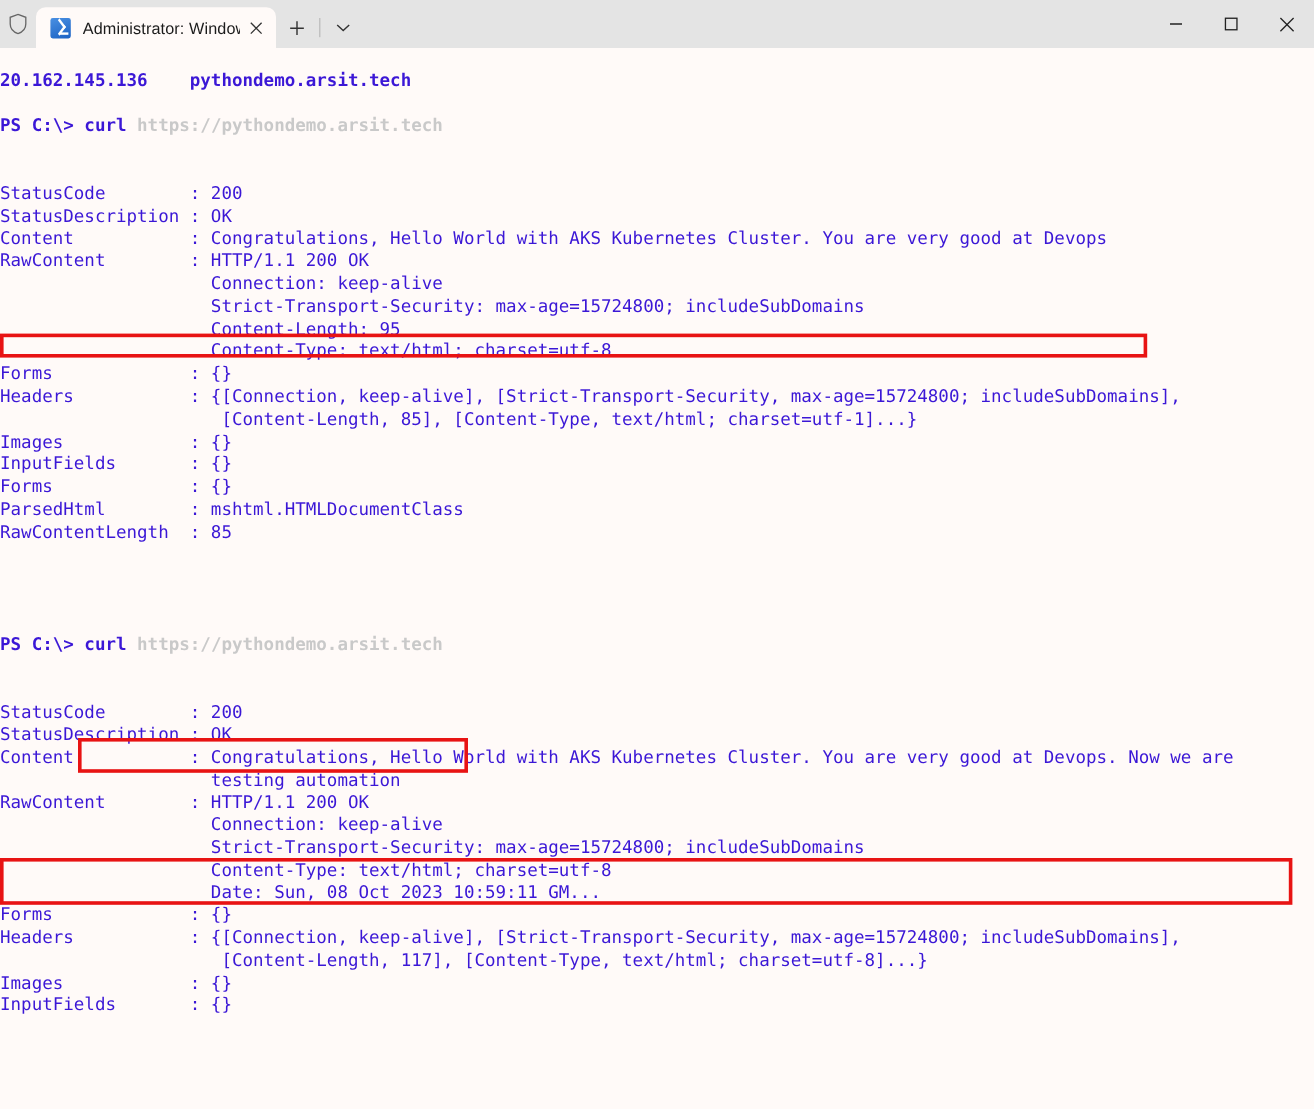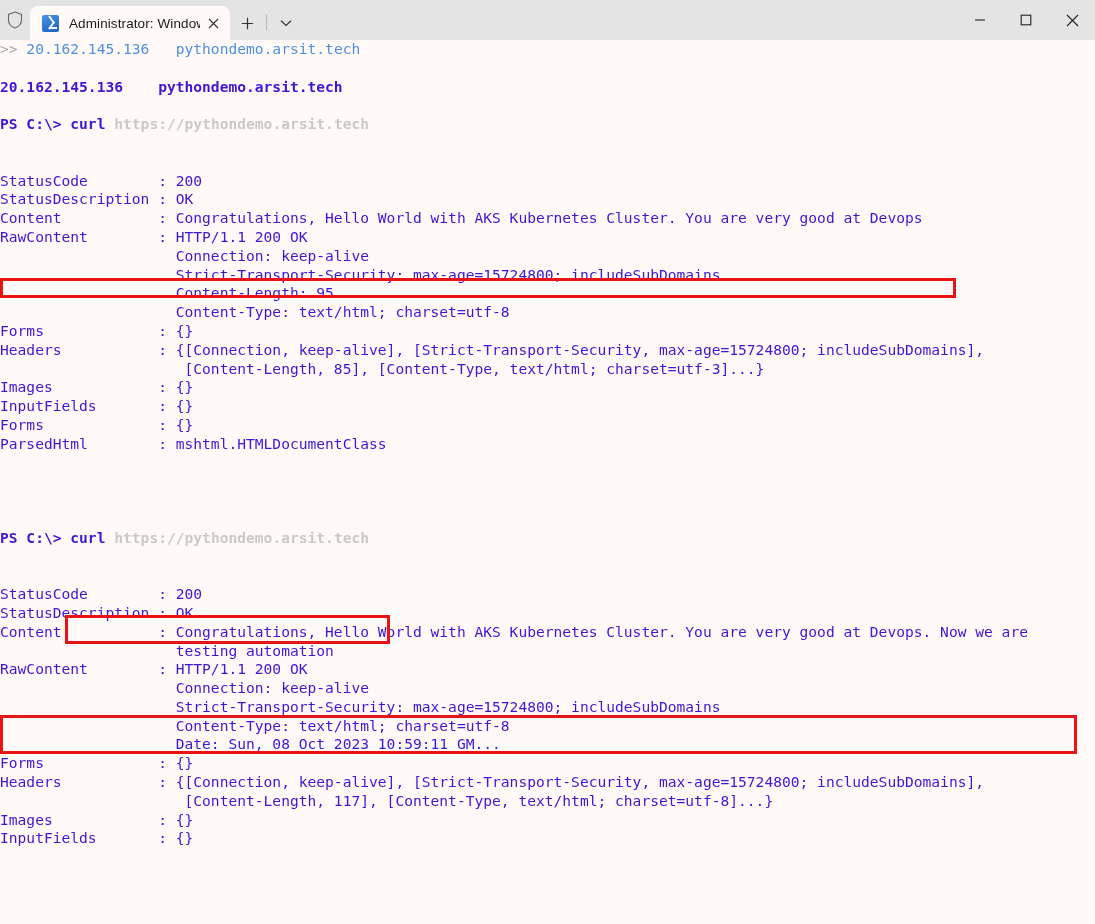--- a/index.html
+++ b/index.html
@@ -213,42 +213,42 @@
     <span class="wc">
       <svg width="13" height="13" viewBox="0 0 13 13">
         <path d="M1 1 L12 12 M12 1 L1 12" stroke="#222" stroke-width="1.1" fill="none"></path>
       </svg>
     </span>
   </div>
 </div>
 
 <div class="terminal">
   <div class="term-inner" id="term-inner">
-      <div class="line"><span class="c-gray">&gt;&gt; </span><span class="c-lblue">20.162.145.136   pythondemo.arsit.tech</span></div>
       <div class="line"><span></span></div>
       <div class="line"><span class="c-blue c-bold">20.162.145.136    pythondemo.arsit.tech</span></div>
       <div class="line"><span></span></div>
       <div class="line"><span class="c-blue c-bold">PS C:\&gt; </span><span class="c-blue c-bold">curl </span><span class="c-dim">https://pythondemo.arsit.tech</span></div>
       <div class="line"><span></span></div>
       <div class="line"><span></span></div>
       <div class="line"><span class="c-blue">StatusCode        : 200</span></div>
       <div class="line"><span class="c-blue">StatusDescription : OK</span></div>
       <div class="line"><span class="c-blue">Content           : Congratulations, Hello World with AKS Kubernetes Cluster. You are very good at Devops</span></div>
       <div class="line"><span class="c-blue">RawContent        : HTTP/1.1 200 OK</span></div>
       <div class="line"><span class="c-blue">                    Connection: keep-alive</span></div>
       <div class="line"><span class="c-blue">                    Strict-Transport-Security: max-age=15724800; includeSubDomains</span></div>
       <div class="line"><span class="c-blue">                    Content-Length: 95</span></div>
       <div class="line"><span class="c-blue">                    Content-Type: text/html; charset=utf-8</span></div>
       <div class="line"><span class="c-blue">Forms             : {}</span></div>
       <div class="line"><span class="c-blue">Headers           : {[Connection, keep-alive], [Strict-Transport-Security, max-age=15724800; includeSubDomains],</span></div>
-      <div class="line"><span class="c-blue">                     [Content-Length, 85], [Content-Type, text/html; charset=utf-3]...}</span></div>
+      <div class="line"><span class="c-blue">                     [Content-Length, 85], [Content-Type, text/html; charset=utf-1]...}</span></div>
       <div class="line"><span class="c-blue">Images            : {}</span></div>
       <div class="line"><span class="c-blue">InputFields       : {}</span></div>
       <div class="line"><span class="c-blue">Forms             : {}</span></div>
       <div class="line"><span class="c-blue">ParsedHtml        : mshtml.HTMLDocumentClass</span></div>
+      <div class="line"><span class="c-blue">RawContentLength  : 85</span></div>
       <div class="line"><span></span></div>
       <div class="line"><span></span></div>
       <div class="line"><span></span></div>
       <div class="line"><span></span></div>
       <div class="line"><span class="c-blue c-bold">PS C:\&gt; </span><span class="c-blue c-bold">curl </span><span class="c-dim">https://pythondemo.arsit.tech</span></div>
       <div class="line"><span></span></div>
       <div class="line"><span></span></div>
       <div class="line"><span class="c-blue">StatusCode        : 200</span></div>
       <div class="line"><span class="c-blue">StatusDescription : OK</span></div>
       <div class="line"><span class="c-blue">Content           : Congratulations, Hello World with AKS Kubernetes Cluster. You are very good at Devops. Now we are</span></div>

